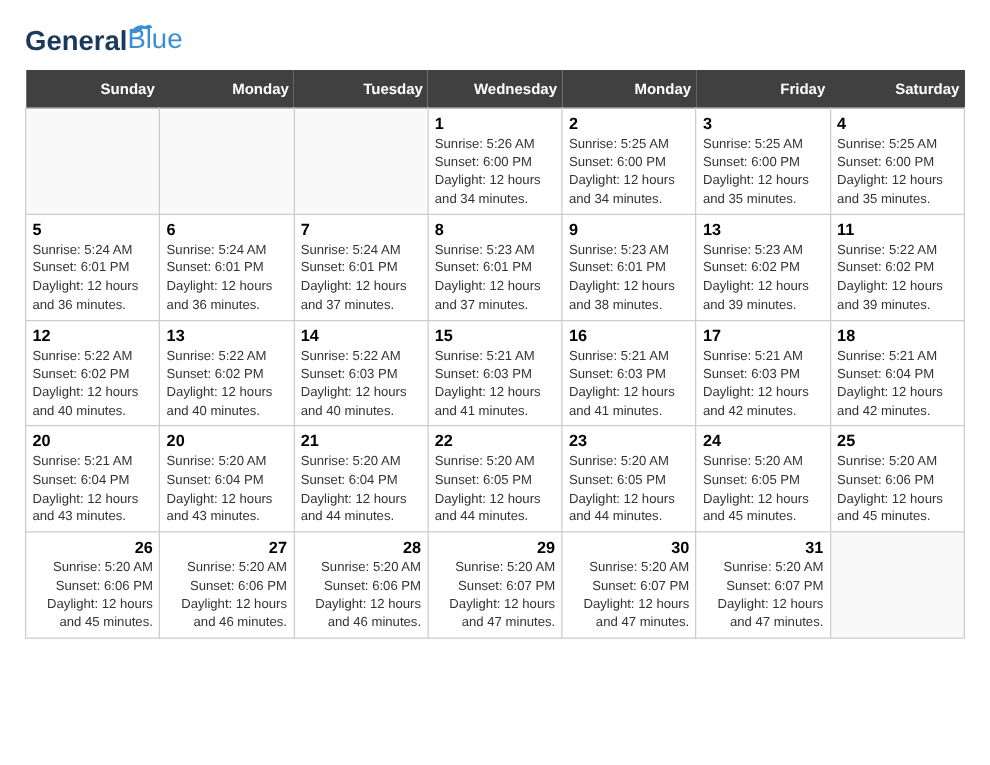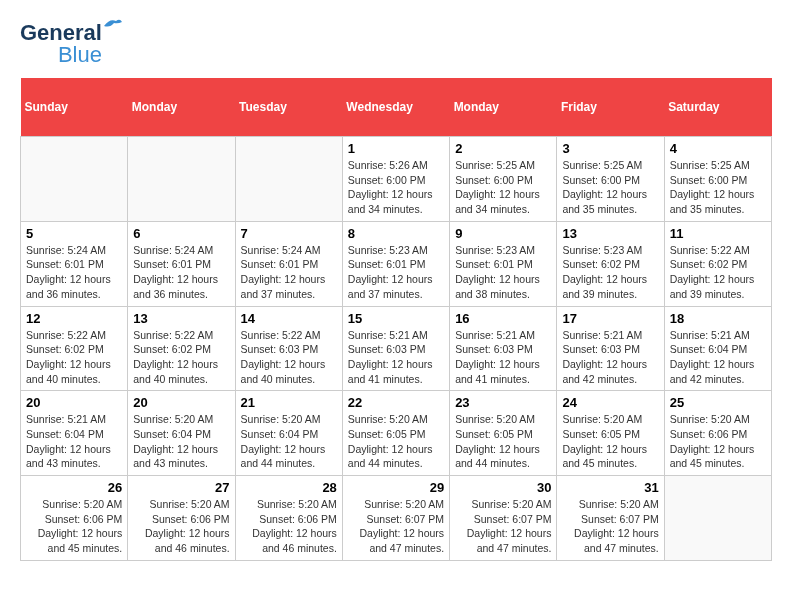--- a/index.html
+++ b/index.html
@@ -11,45 +11,44 @@
       padding: 20px;
     }
     .header {
       display: flex;
       justify-content: space-between;
       align-items: flex-start;
       margin-bottom: 10px;
     }
     .logo {
       display: flex;
-      flex-direction: column;
-      align-items: flex-end;
+      align-items: center;
     }
     .title-block {
       text-align: right;
     }
     .main-title {
       font-size: 36px;
       font-weight: bold;
       color: #1a3a5c;
     }
     .subtitle {
       font-size: 14px;
       color: #333;
     }
     table {
       width: 100%;
       border-collapse: collapse;
       font-size: 11px;
     }
     .day-header {
-      background-color: #ef4444;
+      background-color: #404040;
       color: #fff;
-      text-align: left;
-      padding: 22px 4px;
+      text-align: right;
+      padding: 8px 4px;
       font-weight: bold;
       font-size: 12px;
     }
     td {
       border: 1px solid #ccc;
       vertical-align: top;
       padding: 4px 5px;
       min-height: 70px;
       background: #fff;
     }

